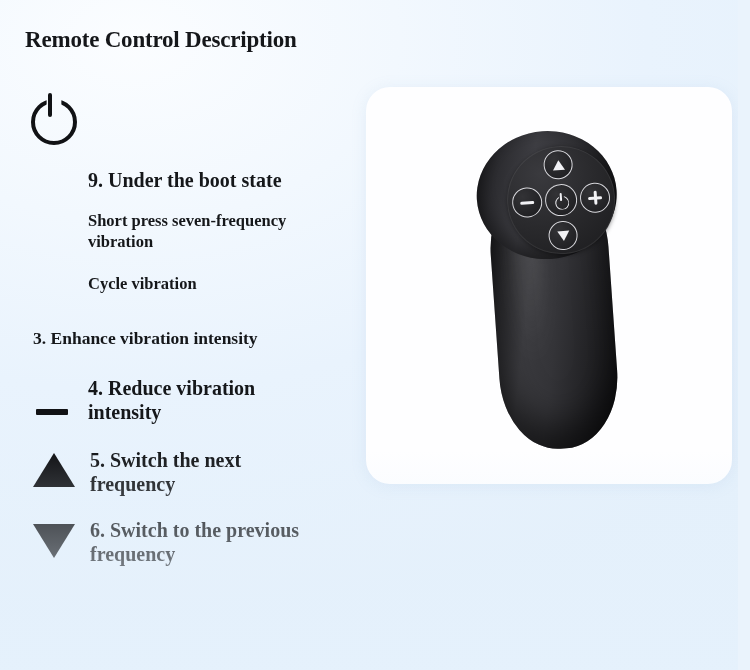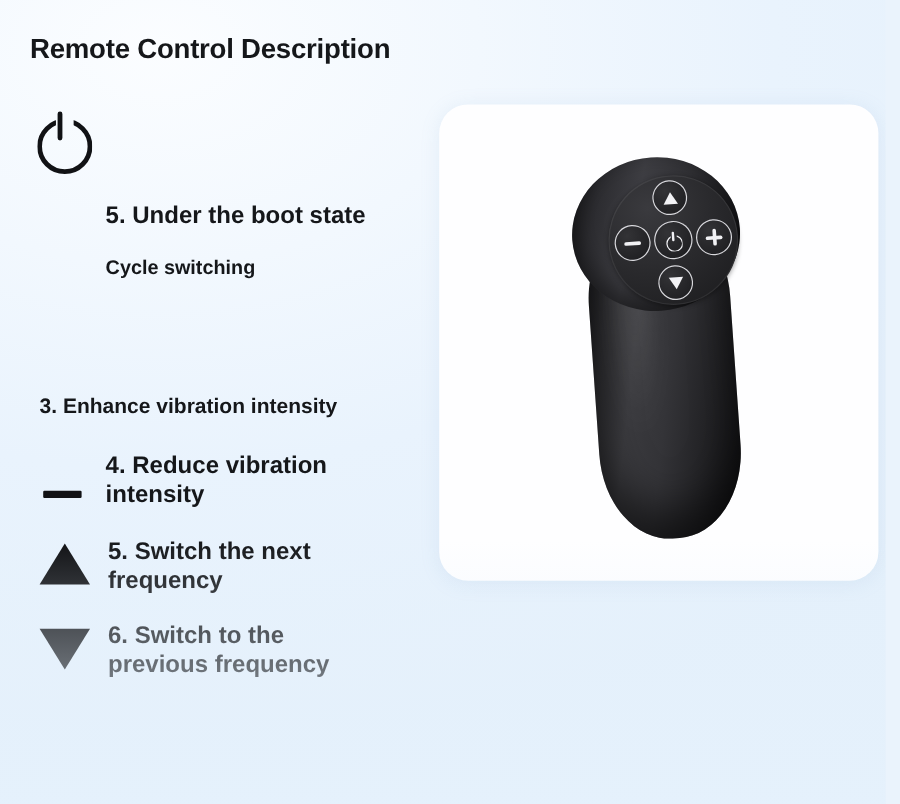--- a/index.html
+++ b/index.html
@@ -13,20 +13,21 @@
     font-family: "Liberation Sans", sans-serif;
     background: #eaf3fc;
   }
   #poster {
     position: relative;
     width: 738px;
     height: 670px;
     background:
       radial-gradient(120% 90% at 18% 6%, #fbfdff 0%, #f2f8fe 30%, #e9f3fd 58%, #e4f0fb 100%);
     overflow: hidden;
+    font-family: Liberation Serif, serif;
   }
   #poster::after {
     content: "";
     position: absolute;
     left: 0; right: 0; bottom: 0;
     height: 220px;
     background: linear-gradient(to bottom, rgba(230,241,252,0) 0%, rgba(229,241,252,0.85) 100%);
     pointer-events: none;
   }
 
@@ -360,22 +361,23 @@
   <div class="instructions">
 
     <div class="step step-1">
       <div class="step-icon icon-power">
         <div class="ring"></div>
         <div class="stem"></div>
       </div>
     </div>
 
     <div class="step step-2">
-      <div class="head">5. Under the boot state</div>
-      <div class="sub2">Cycle switching</div>
+      <div class="head">9. Under the boot state</div>
+      <div class="sub">Short press seven-frequency vibration</div>
+      <div class="sub2">Cycle vibration</div>
     </div>
 
     <div class="step step-3">
       <div class="step-text">3. Enhance vibration intensity</div>
     </div>
 
     <div class="step step-4">
       <div class="step-icon icon-minus">
         <div class="bar"></div>
       </div>

